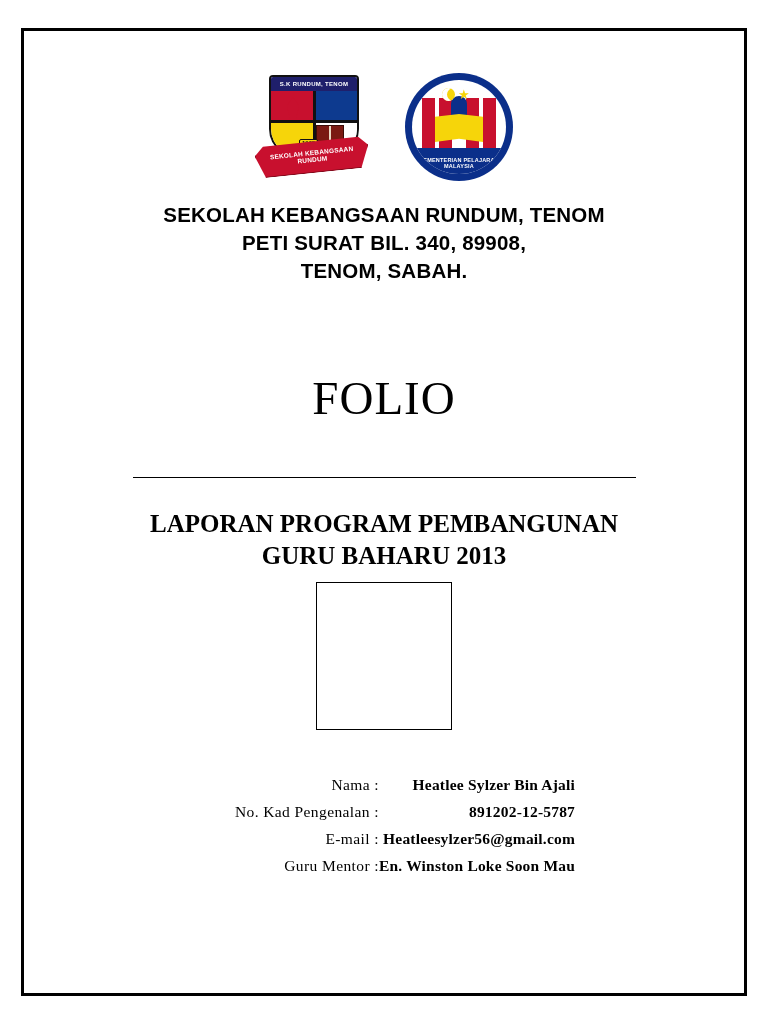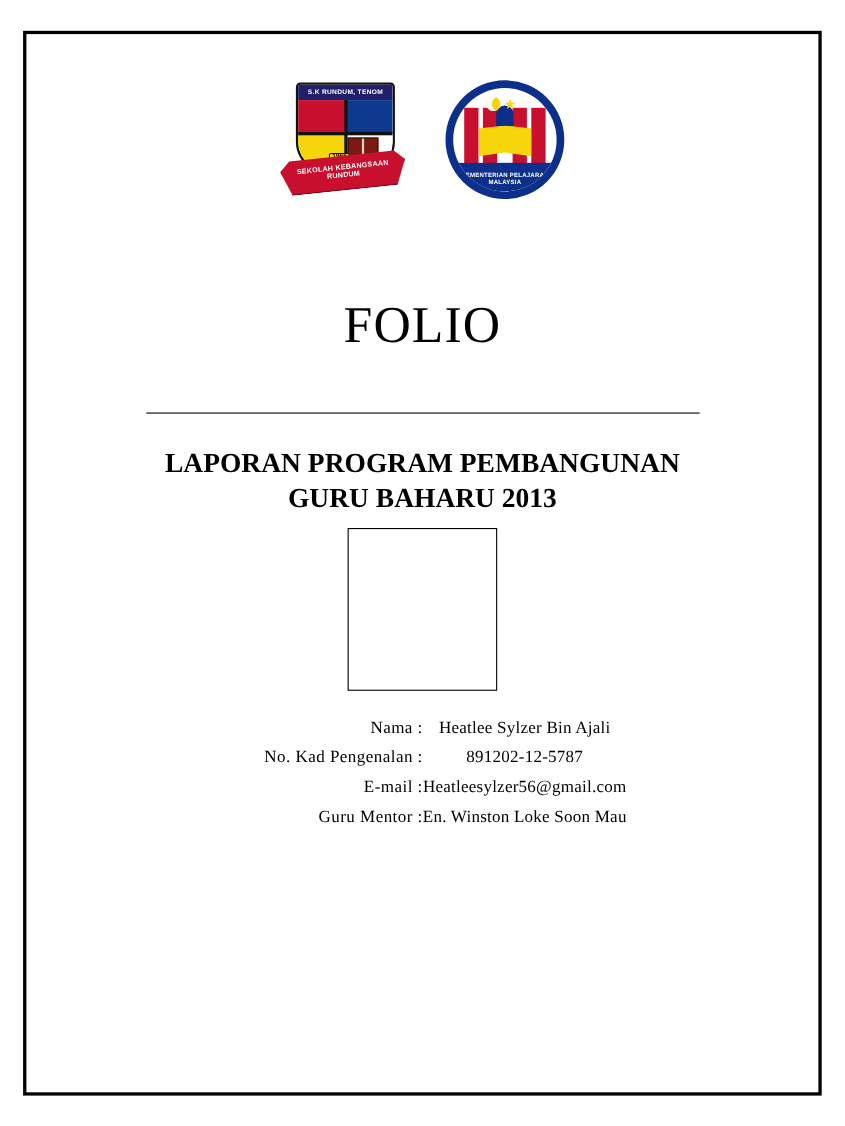--- a/index.html
+++ b/index.html
@@ -301,21 +301,21 @@
     margin-top: 10px;
     width: 136px;
     height: 148px;
     border: 1.5px solid #000000;
     box-sizing: border-box;
     background: #ffffff;
   }
 
   
   .details {
-    margin-top: 20px;
+    margin-top: 42px;
     width: 100%;
     display: flex;
     justify-content: center;
     padding-left: 42px;
   }
   table.fields {
     border-collapse: collapse;
     font-family: "Liberation Serif", serif;
     font-size: 15.5px;
   }
@@ -323,23 +323,24 @@
     padding: 4.5px 0;
     vertical-align: top;
     white-space: nowrap;
   }
   td.label {
     text-align: right;
     padding-right: 4px;
     letter-spacing: .4px;
   }
   td.value {
-    text-align: center;
+    text-align: right;
     padding-left: 14px;
     letter-spacing: .2px;
+    font-weight: bold;
   }
 </style>
 </head>
 <body>
 
 <div class="page">
   <div class="page-border"></div>
 
   <div class="content">
 
@@ -378,20 +379,25 @@
             <div class="min-book"></div>
             <div class="min-band">
               <span>KEMENTERIAN PELAJARAN MALAYSIA</span>
             </div>
           </div>
         </div>
       </div>
 
     </div>
 
+    <div class="school-head">
+      <div>SEKOLAH KEBANGSAAN RUNDUM, TENOM</div>
+      <div>PETI SURAT BIL. 340, 89908,</div>
+      <div>TENOM, SABAH.</div>
+    </div>
 
     <div class="folio">FOLIO</div>
 
     <div class="rule"></div>
 
     <div class="subtitle">
       <div>LAPORAN PROGRAM PEMBANGUNAN</div>
       <div>GURU BAHARU 2013</div>
     </div>
 

